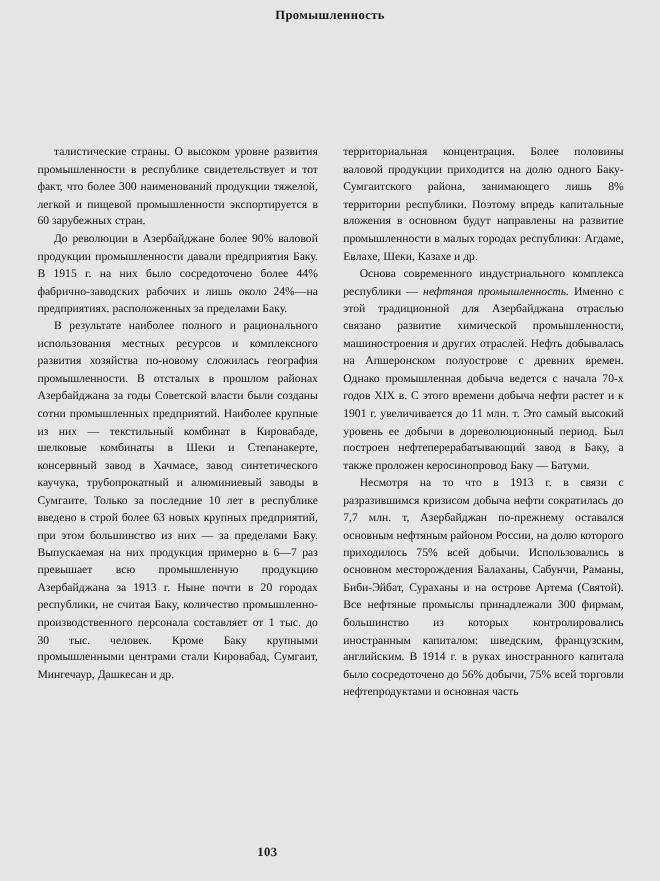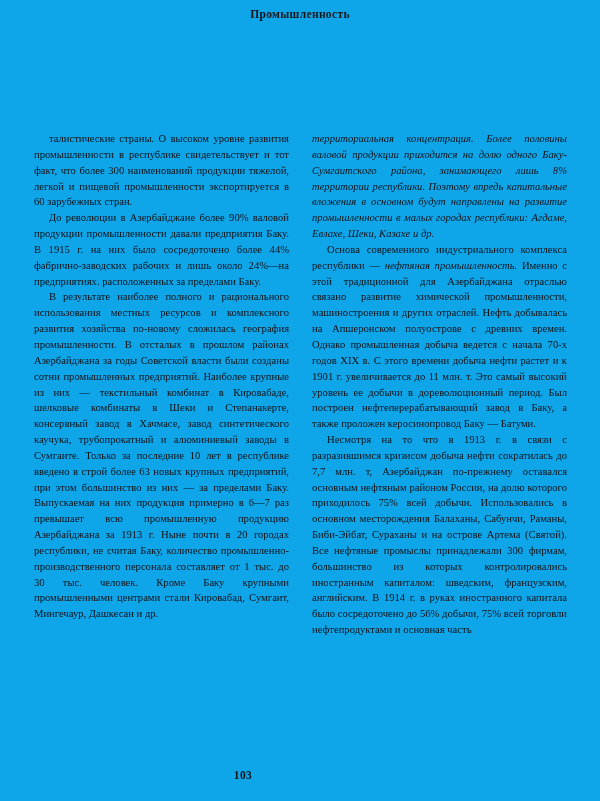--- a/index.html
+++ b/index.html
@@ -11,21 +11,21 @@
     width: 600px;
     height: 801px;
     font-family: "Liberation Serif", "DejaVu Serif", serif;
     color: #0d0d0d;
     position: relative;
     overflow: hidden;
   }
   .page {
     position: absolute;
     inset: 0;
-    background: #0ea5e9;
+    background: #e5e5e5;
   }
   .running-head {
     position: absolute;
     top: 8px;
     left: 0;
     width: 600px;
     text-align: center;
     font-size: 11.5px;
     letter-spacing: 0.35px;
     font-weight: 600;
@@ -49,21 +49,20 @@
     color: #111114;
     -webkit-font-smoothing: none;
   }
   .col p {
     margin: 0;
     text-indent: 15px;
     hyphens: manual;
   }
   .col p.cont {
     text-indent: 0;
-    font-style: italic;
   }
   .col p em {
     font-style: italic;
   }
   .folio {
     position: absolute;
     top: 769px;
     left: 12px;
     width: 600px;
     text-align: center;

